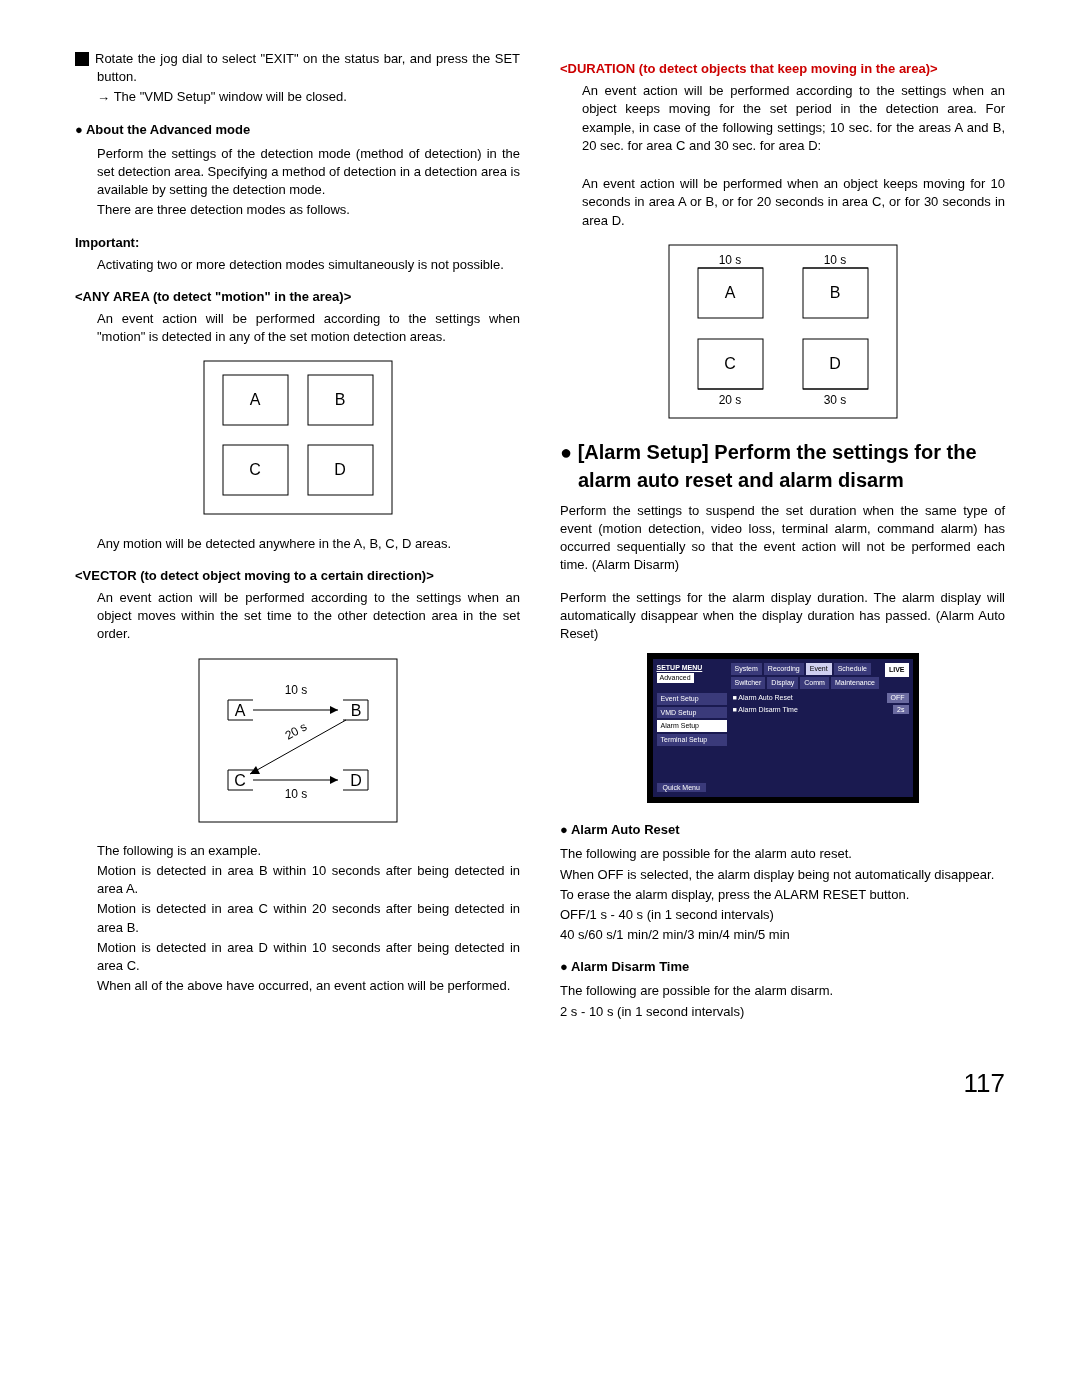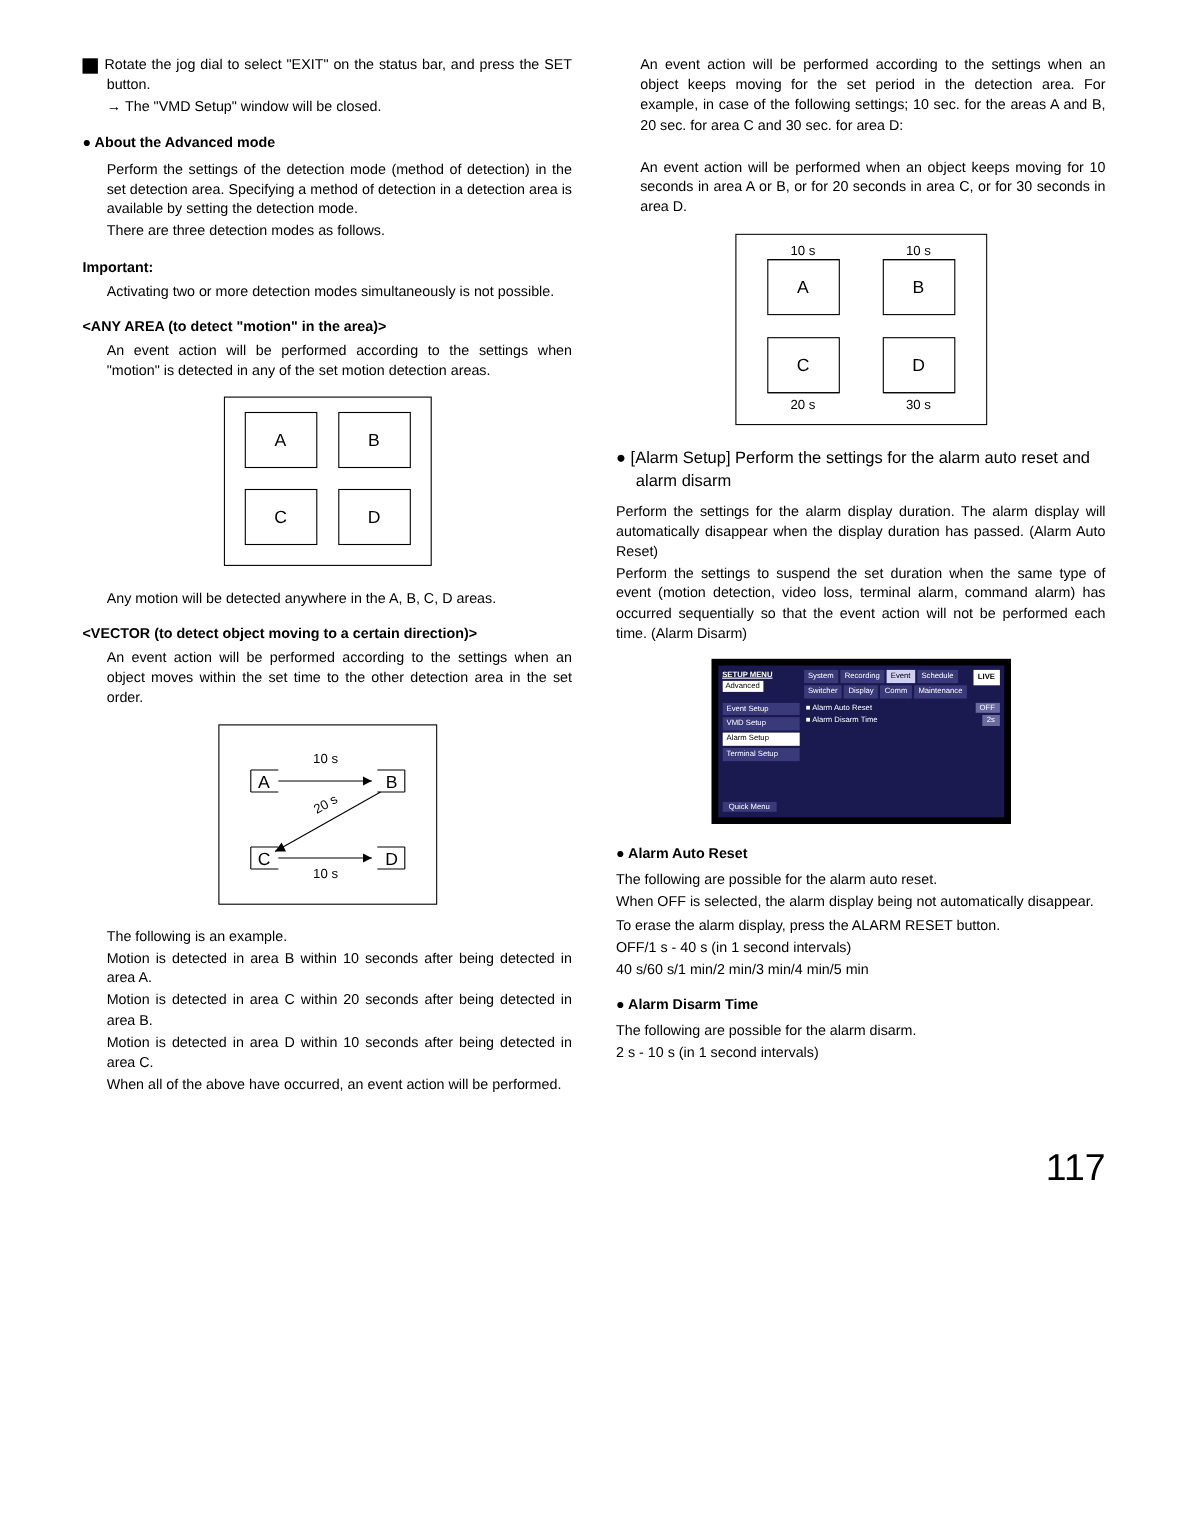--- a/index.html
+++ b/index.html
@@ -62,36 +62,36 @@
     font-weight: bold;
     margin: 10px 0 4px 0;
   }
   .red { color: #c00; }
   .figure {
     text-align: center;
     margin: 14px 0;
   }
   svg { display: inline-block; }
   .section-h {
-    font-weight: normal;
-    font-size: 15px;
+    font-weight: bold;
+    font-size: 20px;
     padding-left: 18px;
     text-indent: -18px;
     margin: 12px 0 8px 0;
   }
   .section-h::before { content: "● "; }
   .body-p {
     text-align: justify;
     margin: 0 0 14px 0;
     padding-left: 0;
   }
   .body-p.nogap { margin-bottom: 2px; }
   .page-num {
     text-align: right;
-    font-size: 34px;
+    font-size: 26px;
     margin-top: 30px;
   }
   .setup-box {
     width: 260px;
     margin: 10px auto 18px;
     border: 2px solid #000;
     background:#000;
     padding:4px;
   }
   .setup-inner {
@@ -202,20 +202,21 @@
       <p>Motion is detected in area B within 10 seconds after being detected in area A.</p>
       <p>Motion is detected in area C within 20 seconds after being detected in area B.</p>
       <p>Motion is detected in area D within 10 seconds after being detected in area C.</p>
       <p>When all of the above have occurred, an event action will be performed.</p>
     </div>
 
   </div>
 
   <div class="col">
 
+    <p class="bold-head red">&lt;DURATION (to detect objects that keep moving in the area)&gt;</p>
     <div class="indent">
       <p>An event action will be performed according to the settings when an object keeps moving for the set period in the detection area. For example, in case of the following settings; 10 sec. for the areas A and B, 20 sec. for area C and 30 sec. for area D:</p>
       <br>
       <p>An event action will be performed when an object keeps moving for 10 seconds in area A or B, or for 20 seconds in area C, or for 30 seconds in area D.</p>
     </div>
 
     <div class="figure">
       <svg width="230" height="175" viewBox="0 0 230 175">
         <rect x="1" y="1" width="228" height="173" fill="none" stroke="#000"></rect>
         <text x="62" y="20" text-anchor="middle" font-size="12">10 s</text>
@@ -231,22 +232,22 @@
         <line x1="30" y1="145" x2="95" y2="145" stroke="#000"></line>
         <text x="62" y="160" text-anchor="middle" font-size="12">20 s</text>
         <rect x="135" y="95" width="65" height="50" fill="none" stroke="#000"></rect>
         <text x="167" y="125" text-anchor="middle" font-size="16">D</text>
         <line x1="135" y1="145" x2="200" y2="145" stroke="#000"></line>
         <text x="167" y="160" text-anchor="middle" font-size="12">30 s</text>
       </svg>
     </div>
 
     <p class="section-h">[Alarm Setup] Perform the settings for the alarm auto reset and alarm disarm</p>
+    <p class="body-p">Perform the settings to suspend the set duration when the same type of event (motion detection, video loss, terminal alarm, command alarm) has occurred sequentially so that the event action will not be performed each time. (Alarm Disarm)</p>
     <p class="body-p nogap">Perform the settings for the alarm display duration. The alarm display will automatically disappear when the display duration has passed. (Alarm Auto Reset)</p>
-    <p class="body-p">Perform the settings to suspend the set duration when the same type of event (motion detection, video loss, terminal alarm, command alarm) has occurred sequentially so that the event action will not be performed each time. (Alarm Disarm)</p>
 
     <div class="setup-box">
       <div class="setup-inner">
         <div style="display:flex; gap:4px; margin-bottom:2px;">
           <div style="flex:0 0 70px;">
             <div style="color:#fff; font-weight:bold; text-decoration:underline;">SETUP MENU</div>
             <div style="background:#fff;color:#000;padding:0 3px;display:inline-block;">Advanced</div>
           </div>
           <div style="flex:1;">
             <div class="tabs">

